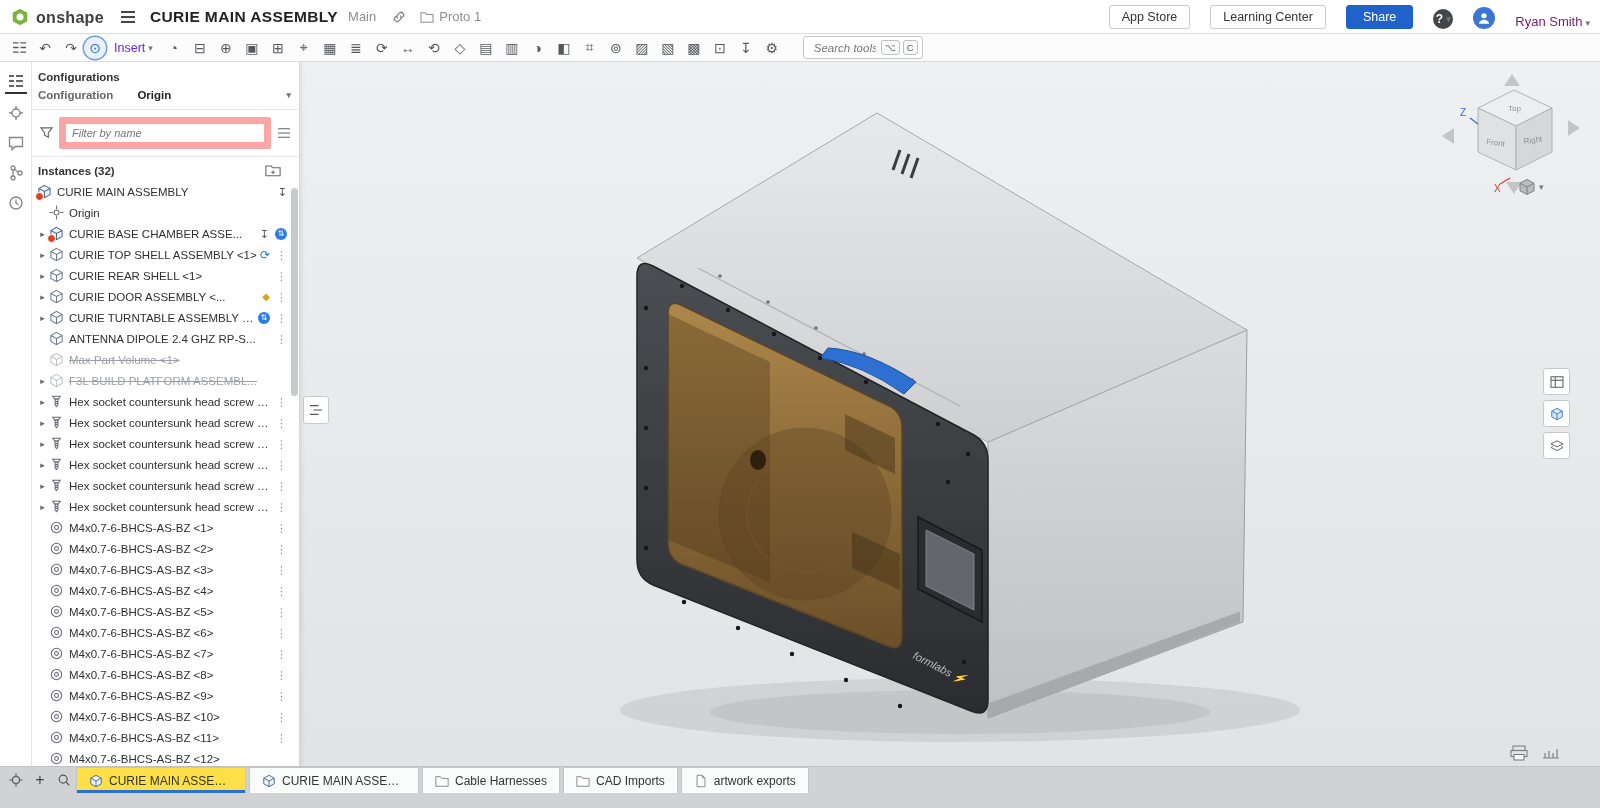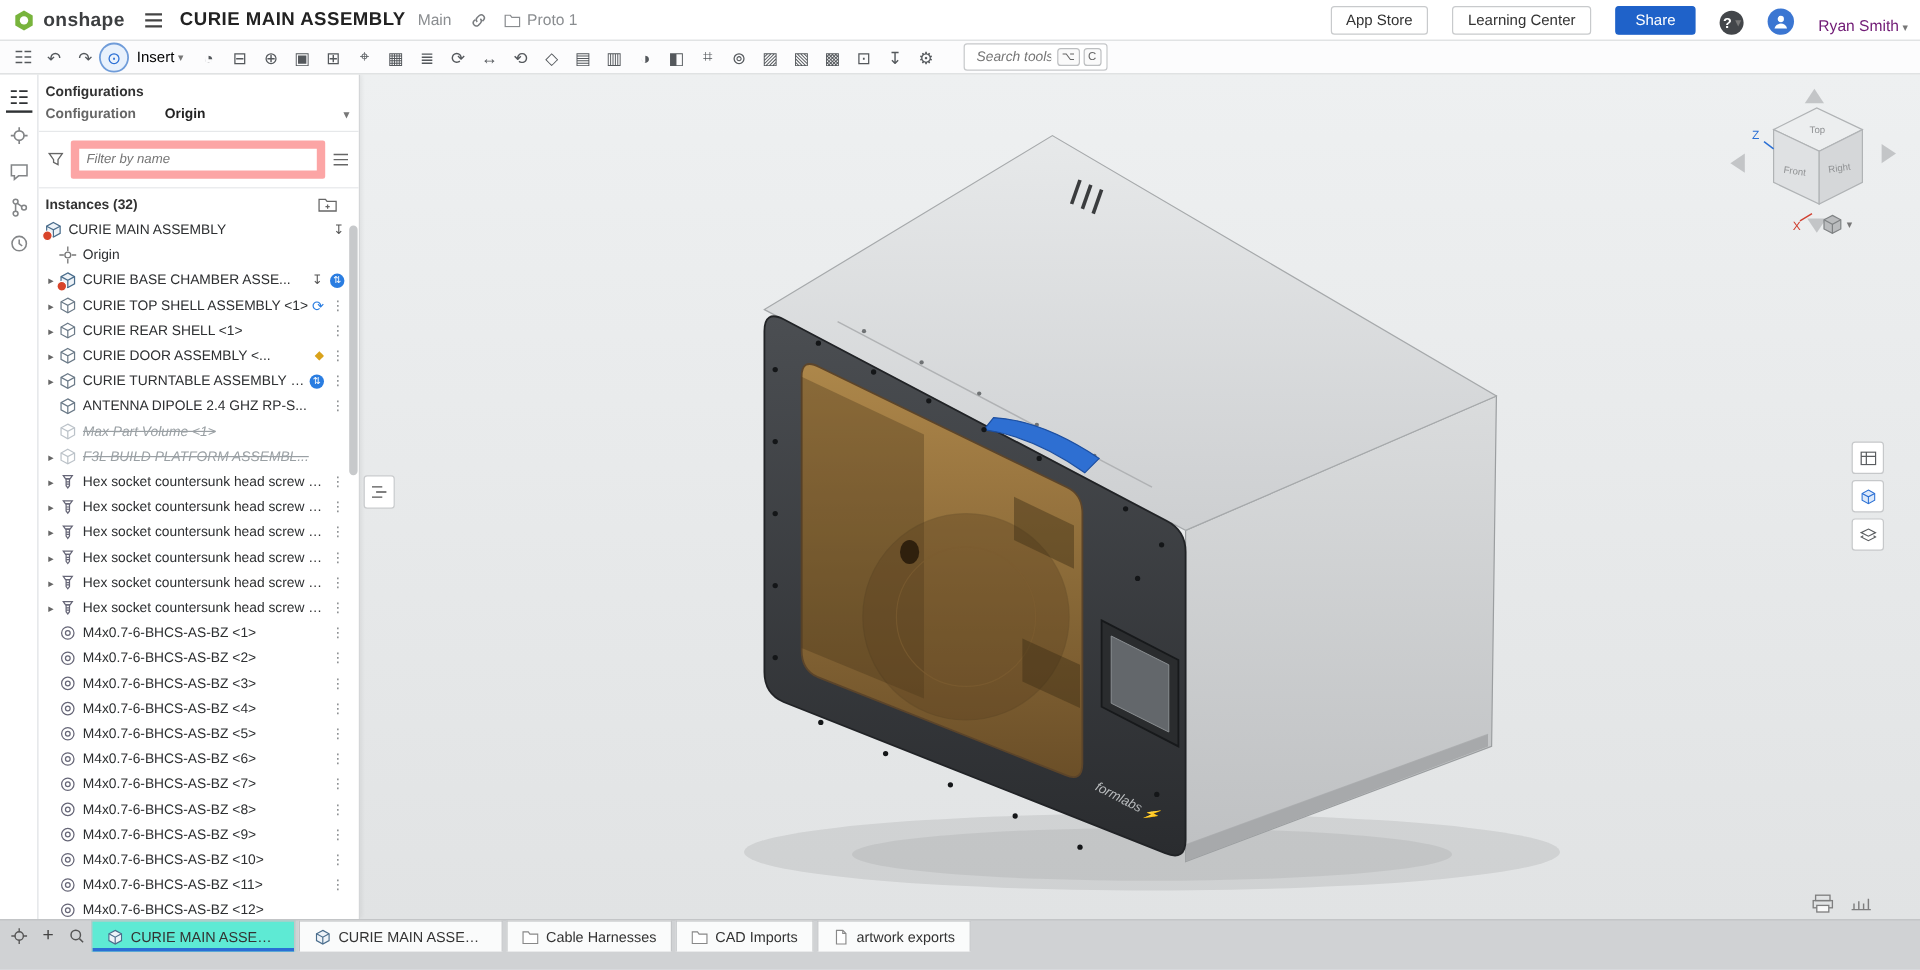--- a/index.html
+++ b/index.html
@@ -23,21 +23,21 @@
         display:flex;align-items:center;justify-content:center;}
   .avatar{width:22px;height:22px;border-radius:50%;background:#3b76d2;display:flex;align-items:center;justify-content:center;}
   .uname{font-size:13px;color:#701a75;}
   .caret::after{content:"▾";font-size:9px;color:#777;margin-left:3px;}
   
   .toolbar{position:absolute;top:34px;left:0;right:0;height:28px;background:#fcfcfd;border-bottom:1px solid #d9dbdd;
            display:flex;align-items:center;padding:0 6px;box-sizing:border-box;z-index:25;}
   .tbi{width:26px;height:22px;display:flex;align-items:center;justify-content:center;font-size:14px;color:#54585c;
        border-radius:3px;cursor:pointer;flex:0 0 auto;}
   .tbi.active{background:#e8f1fc;box-shadow:0 0 0 1.5px #6f9cd9;border-radius:50%;width:22px;color:#2a6fd4;}
-  .insert{display:flex;align-items:center;font-size:12.5px;color:#000000;margin:0 8px;cursor:pointer;}
+  .insert{display:flex;align-items:center;font-size:12.5px;color:#6d28d9;margin:0 8px;cursor:pointer;}
   .searchbox{display:flex;align-items:center;border:1px solid #c6c8ca;border-radius:3px;height:21px;
              padding:0 4px 0 8px;margin-left:18px;background:#fff;}
   .searchbox input{border:none;outline:none;width:62px;font-size:11.5px;color:#555;font-style:italic;background:transparent;}
   .key{border:1px solid #bdbfc1;border-radius:3px;padding:0 3px;font-size:9.5px;color:#666;background:#fafafa;
        margin-left:3px;line-height:13px;}
   
   .rail{position:absolute;left:0;top:62px;bottom:42px;width:32px;background:#fff;border-right:1px solid #e2e4e6;
         display:flex;flex-direction:column;align-items:center;padding-top:8px;box-sizing:border-box;z-index:20;}
   .ril{width:22px;height:22px;margin-bottom:8px;display:flex;align-items:center;justify-content:center;cursor:pointer;opacity:.75;}
   .ril.active{opacity:1;border-bottom:2px solid #2f3234;}
@@ -57,21 +57,21 @@
   .instrow .sp{flex:1;}
   .treewrap{position:relative;}
   .trow{display:flex;align-items:center;height:21px;font-size:11.5px;color:#2d2f31;padding-left:4px;cursor:default;}
   .trow .chev{width:13px;font-size:9px;color:#666;text-align:center;flex:0 0 auto;}
   .trow.root{padding-left:5px;}
   .ticon{width:16px;height:16px;margin-right:4px;flex:0 0 auto;position:relative;display:flex;}
   .ticon svg{width:15px;height:15px;}
   .ticon.warn::after{content:"";position:absolute;left:-2px;bottom:-1px;width:7px;height:7px;border-radius:50%;
                      background:#d8442a;border:1px solid #fff;}
   .tlabel{white-space:nowrap;overflow:hidden;text-overflow:ellipsis;flex:1;}
-  .trow.hidden .tlabel{color:#9aa0a4;font-style:italic;text-decoration:line-through;}
+  .trow.hidden .tlabel{color:#9aa0a4;text-decoration:line-through;}
   .trow.hidden .ticon{opacity:.45;}
   .badges{display:flex;align-items:center;gap:6px;margin-left:auto;padding-right:12px;flex:0 0 auto;}
   .bdg{font-size:11px;color:#555;cursor:pointer;line-height:12px;}
   .bdg.dots{color:#7d8083;font-size:11px;}
   .bdg.info{background:#2a7de1;color:#fff;border-radius:50%;width:12px;height:12px;font-size:8px;
             display:flex;align-items:center;justify-content:center;}
   .bdg.sync{color:#2a7de1;font-size:12px;}
   .bdg.diamond{color:#d9a21b;font-size:10px;}
   .vscroll{position:absolute;right:1px;top:126px;width:7px;height:208px;background:#c7c9cb;border-radius:4px;}
   
@@ -89,21 +89,21 @@
   .bric{width:22px;height:18px;display:flex;align-items:center;justify-content:center;cursor:pointer;opacity:.8;}
   
   .tabbar{position:absolute;left:0;right:0;bottom:0;height:42px;background:#d0d2d4;border-top:1px solid #bfc1c3;
           display:flex;align-items:flex-start;padding-left:4px;box-sizing:border-box;z-index:30;}
   .tbl-ic{width:24px;height:26px;display:flex;align-items:center;justify-content:center;cursor:pointer;}
   .addtab{width:24px;height:26px;display:flex;align-items:center;justify-content:center;
           font-size:16px;color:#444;cursor:pointer;}
   .tab{display:flex;align-items:center;gap:6px;padding:0 12px;background:#fafbfb;border:1px solid #c3c5c7;border-bottom:none;
        font-size:12px;color:#333;height:26px;box-sizing:border-box;margin-right:3px;max-width:170px;cursor:pointer;}
   .tab .tl{white-space:nowrap;overflow:hidden;text-overflow:ellipsis;}
-  .tab.active{background:#5eead4;box-shadow:inset 0 -3px 0 #2a6fd4;}
+  .tab.active{background:#fde047;box-shadow:inset 0 -3px 0 #2a6fd4;}
   .tab svg{width:14px;height:14px;flex:0 0 auto;}
 </style>
 </head>
 <body>
 
 <div id="app">
 
   <div class="header">
     <div class="brand">
       <svg viewBox="0 0 24 24">

